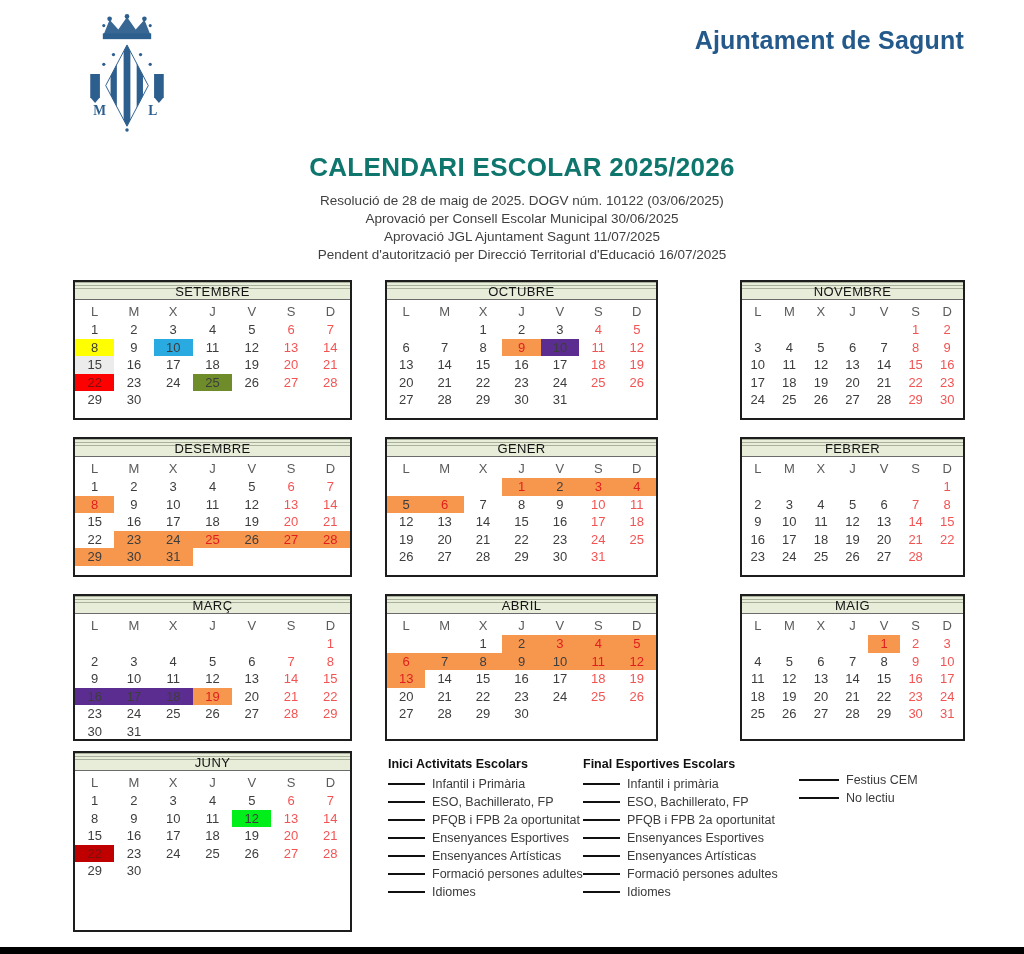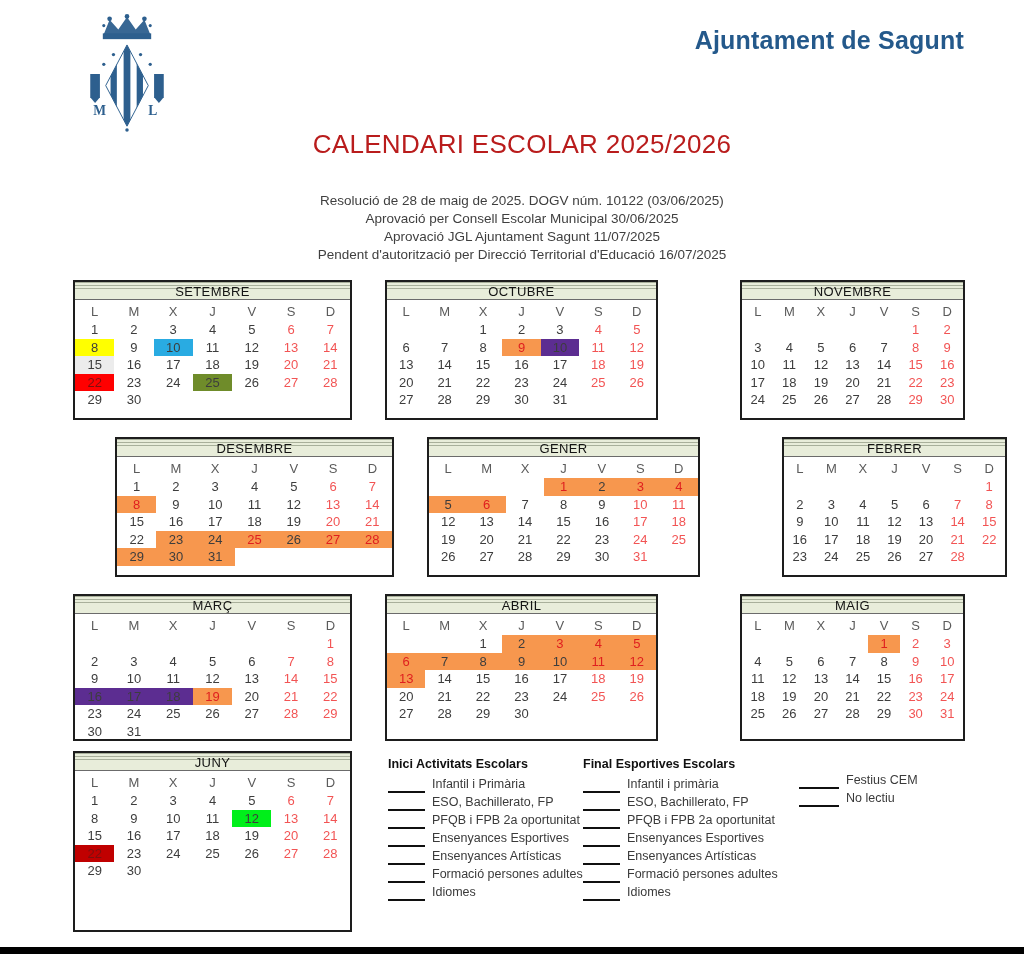--- a/index.html
+++ b/index.html
@@ -4,51 +4,51 @@
 <style>
   * { margin:0; padding:0; box-sizing:border-box; }
   html,body { width:1024px; height:954px; background:#ffffff; overflow:hidden;
               font-family:"Liberation Sans", sans-serif; position:relative; }
 
   .abs { position:absolute; }
 
   
   #org-title { top:26px; right:60px; font-size:25px; font-weight:bold; color:#24598b; letter-spacing:.2px; }
   #logo { left:76px; top:14px; width:102px; height:118px; }
-  #main-title { left:20px; right:0; top:129px; text-align:center; font-size:26px; font-weight:normal; color:#b91c1c; letter-spacing:.3px; }
+  #main-title { left:20px; right:0; top:152px; text-align:center; font-size:26px; font-weight:bold; color:#0f766e; letter-spacing:.3px; }
   #subtitle { left:20px; right:0; top:192px; text-align:center; font-size:13.5px; line-height:18px; color:#3f3f3f; }
 
   
   .cal { position:absolute; border:2px solid #1d1d1d; background:#fff; overflow:hidden; }
   .c0 { left:73px;  width:279px; }
   .c1 { left:385px; width:273px; }
   .c2 { left:740px; width:225px; }
   .r0 { top:280px; height:140px; }
-  .r1 { top:437px; height:140px;margin-left:42px; }
+  .r1 { top:437px; height:140px; }
   .r2 { top:594px; height:147px; }
   .r3 { top:751px; height:181px; }
 
   .m-header { height:18px; display:flex; align-items:flex-end; justify-content:center;
     border-bottom:1px solid #6b6b6b;
     background:
       repeating-linear-gradient(to bottom, rgba(105,115,92,.5) 0 1px, rgba(0,0,0,0) 1px 3px) 0 0/100% 7px no-repeat,
       linear-gradient(#e8edda,#e8edda); }
   .m-name { font-size:13px; font-weight:normal; color:#141414; letter-spacing:.4px; line-height:13px; padding-bottom:1px; }
 
   .m-grid { display:grid; grid-template-columns:repeat(7,1fr); padding-top:2px; }
   .dh { height:19px; line-height:19px; text-align:center; font-size:13px; color:#5b5b5b; }
   .dc { height:17.6px; line-height:17.6px; text-align:center; font-size:13px; color:#3d3d3d; }
   .fg-w { color:#f25454; }
   .fg-h { color:#df1f1f; }
   .fg-m { color:#7d0f0f; }
 
   
   .legend { position:absolute; }
   .lg-title { font-size:12.5px; font-weight:bold; color:#101010; margin-bottom:4px; }
-  .lg-row { display:flex; height:18px; align-items:flex-end; }
+  .lg-row { display:flex; height:18px; align-items:center; }
   .lg-swatch { width:37px; flex:none; border:1.5px solid #101010; }
   .legend-other .lg-swatch { width:40px; }
   .lg-label { font-size:12.5px; line-height:18px; color:#3a3a3a; padding-left:7px; white-space:nowrap; }
 
   #bottom-bar { left:0; right:0; bottom:0; height:7px; background:#000; }
 </style>
 </head>
 <body>
 
 <svg id="logo" class="abs" viewBox="0 0 100 122">

